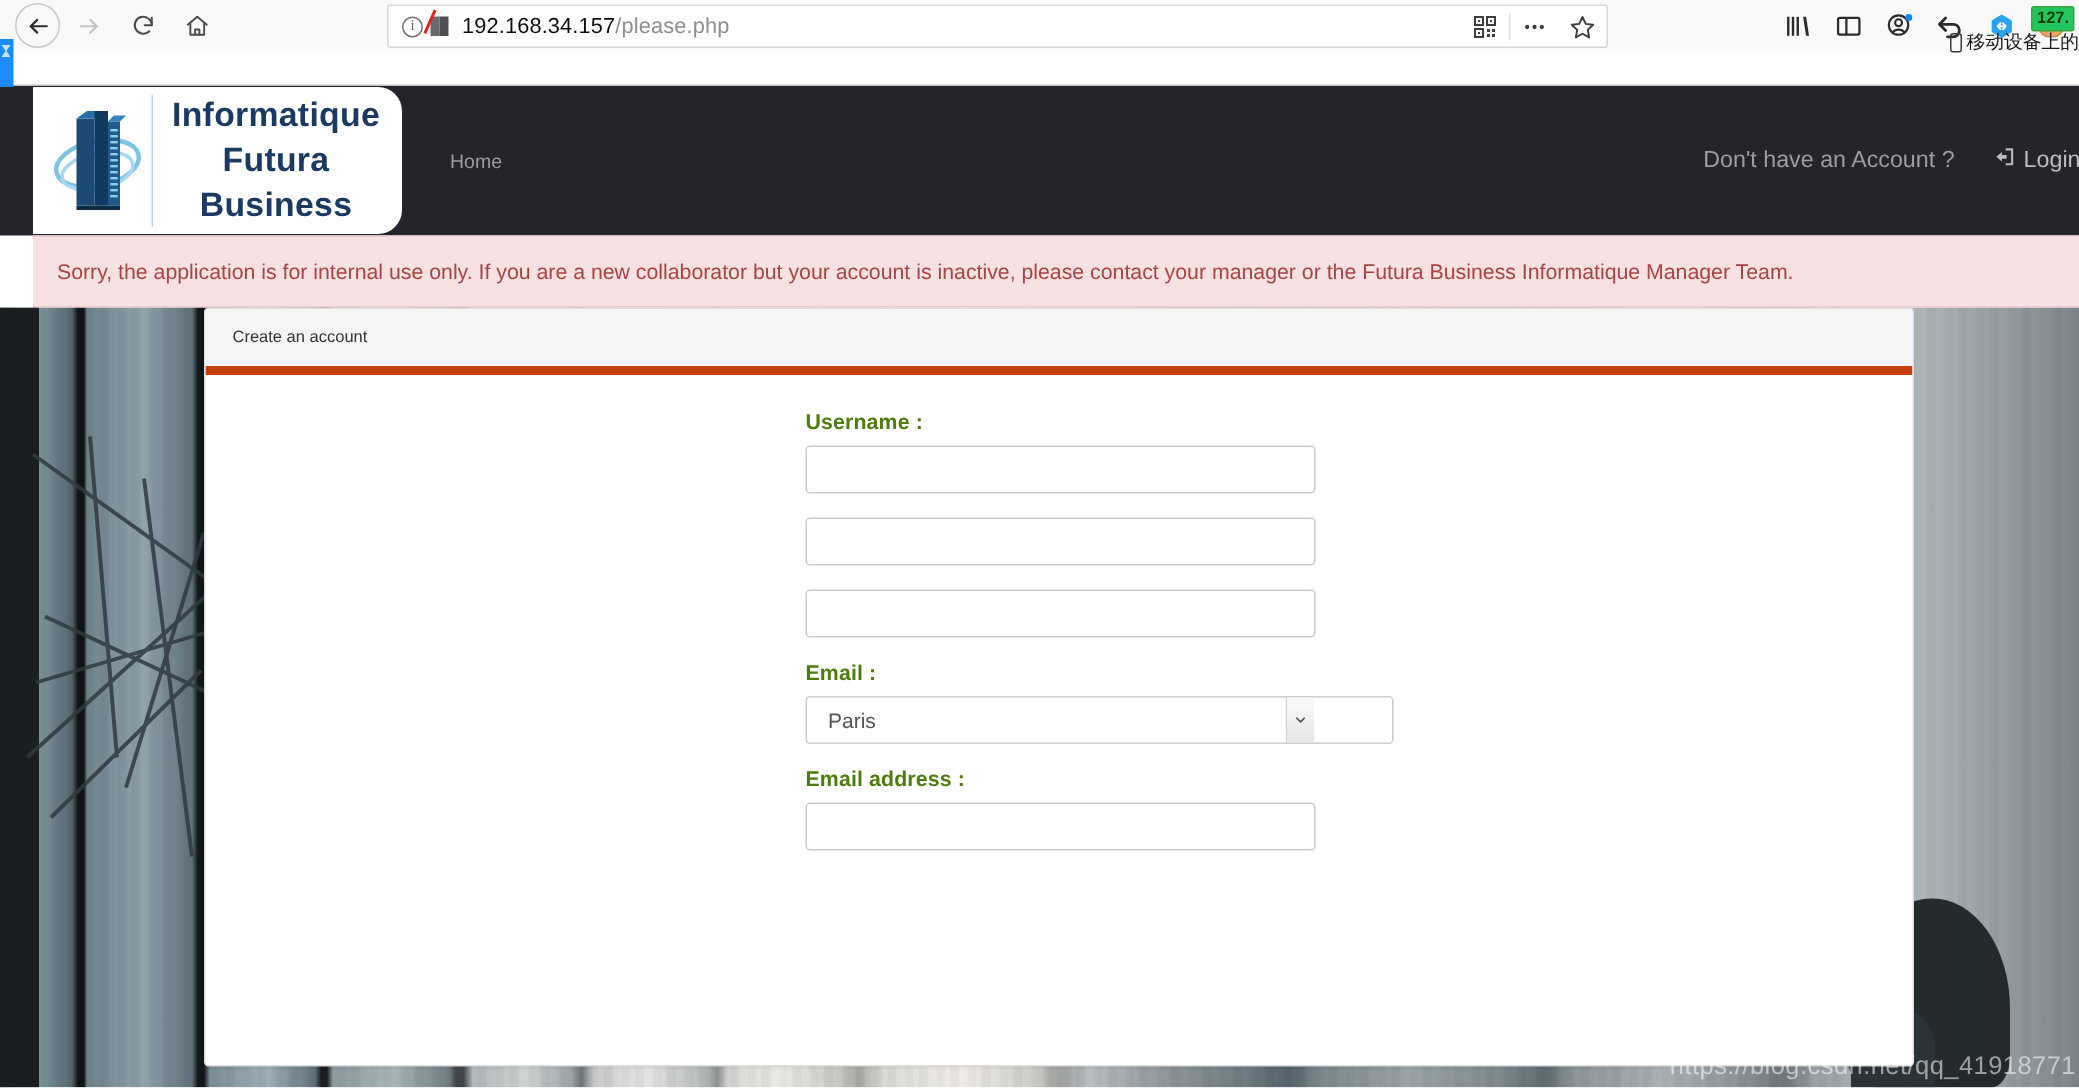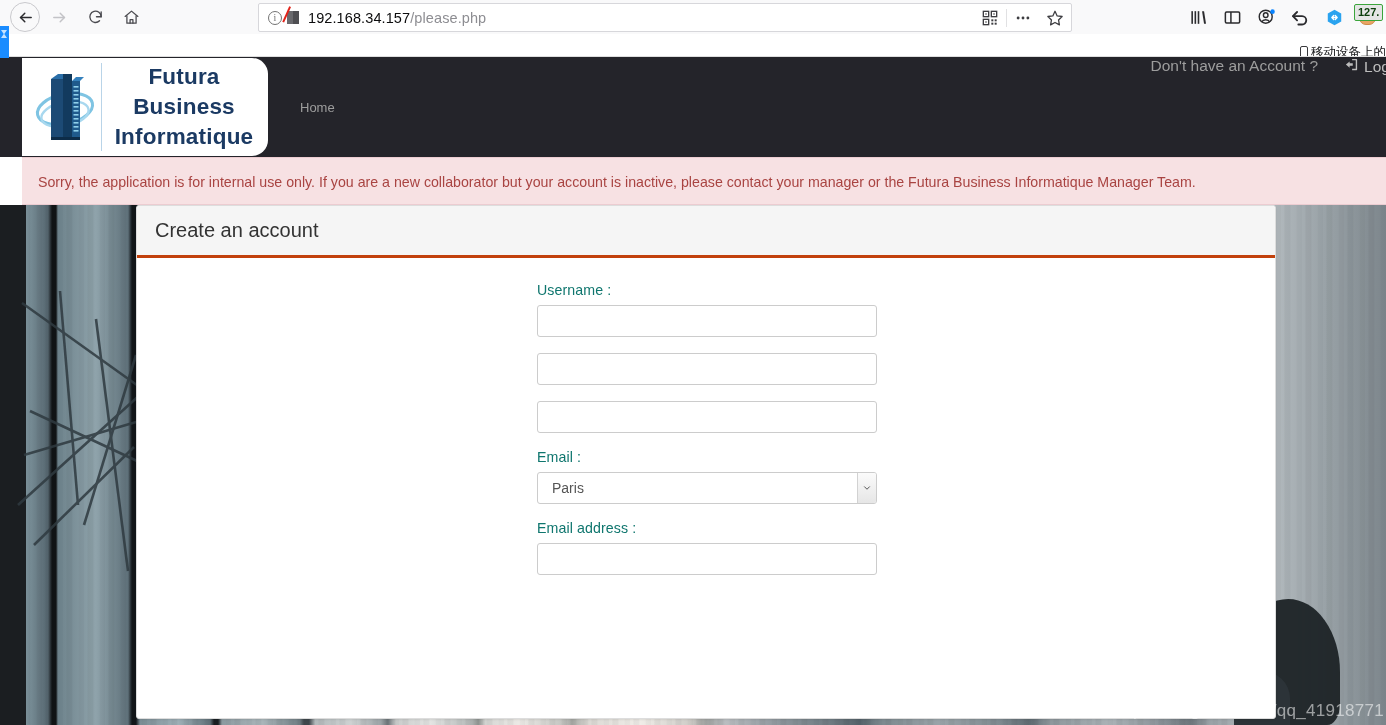--- a/index.html
+++ b/index.html
@@ -91,27 +91,27 @@
   .ext-badge .cup {
     position: absolute; left: 7px; top: 12px; width: 17px; height: 10px;
     border-radius: 0 0 7px 7px; background: #e8a564; border: 1px solid #cf8a48;
   }
   .ext-badge .cup:after{
     content:""; position:absolute; left:2px; top:-3px; width:13px; height:4px;
     background:#f2c89b; border-radius:2px;
   }
   .ext-badge .count {
     position: absolute; left: 2px; top: 1px;
-    background: #e5e5e5; color: #0b3d0b;
+    background: #22c55e; color: #0b3d0b;
     font-size: 11px; font-weight: bold; line-height: 13px;
     padding: 1px 3px; border-radius: 2px; border: 1px solid #3ba53b;
   }
 
   .mobile-note {
-    position: absolute; right: 0; top: 44px;
+    position: absolute; right: 0; top: 20px;
     display: flex; align-items: center; gap: 3px;
     font-size: 12.5px; color: #17181a;
     white-space: nowrap;
   }
   .mobile-note .phone {
     width: 8px; height: 13px; border: 1.2px solid #3a3a3d; border-radius: 2px;
     display: inline-block;
   }
 
   .chrome-sep {
@@ -153,22 +153,22 @@
     line-height: 30px; letter-spacing: .2px;
     padding: 0 6px 0 4px;
   }
   .nav-home {
     position: absolute; left: 300px; top: 0; height: 100px;
     display: flex; align-items: center;
     color: #9d9d9d; font-size: 13px;
   }
   .nav-right {
     position: absolute; right: 0; top: 0; height: 100px;
-    display: flex; align-items: flex-start; gap: 26px;
-    padding-right: 0;
+    display: flex; align-items: center; gap: 26px;
+    padding-right: 15px;
     color: #9d9d9d; font-size: 15.5px;
   }
   .nav-login {
     display: flex; align-items: center; gap: 5px;
     color: #bdbdbd;
     margin-right: -16px;
   }
 
   .alert {
     position: relative;
@@ -253,60 +253,60 @@
   .panel {
     position: absolute; left: 136px; top: 0;
     width: 1140px;
     background: #ffffff;
     border: 1px solid #dddddd;
     border-radius: 3px;
     box-shadow: 0 1px 2px rgba(0,0,0,.08);
   }
   .panel-head {
     background: #f5f5f5;
-    border-bottom: 3px solid #c2410c;
+    border-bottom: 6px solid #c2410c;
     padding: 13px 18px;
-    font-size: 20px;
+    font-size: 11px;
     color: #333333;
     border-radius: 3px 3px 0 0;
   }
   .panel-body {
     padding: 24px 0 30px 0;
     min-height: 460px;
   }
   .form-col {
     width: 340px;
     margin-left: 400px;
   }
   .form-group { margin-bottom: 16px; }
   .form-label {
     display: block;
     font-size: 14.2px;
-    font-weight: normal;
-    color: #0f766e;
+    font-weight: bold;
+    color: #4d7c0f;
     margin-bottom: 7px;
     letter-spacing: .1px;
   }
   .form-control {
     display: block;
     width: 340px;
     height: 32px;
     border: 1px solid #cccccc;
     border-radius: 3px;
     background: #ffffff;
     font-size: 14px;
     color: #555555;
     padding: 0 10px;
     font-family: "Liberation Sans", sans-serif;
     outline: none;
   }
   .select-wrap { position: relative; width: 340px; }
   .form-select {
     display: block;
-    width: 340px; height: 32px;
+    width: 392px; height: 32px;
     border: 1px solid #cccccc;
     border-radius: 3px;
     background: #ffffff;
     font-size: 14px;
     color: #555555;
     padding: 0 28px 0 14px;
     line-height: 30px;
   }
   .select-arrow {
     position: absolute; right: 1px; top: 1px;
@@ -474,22 +474,22 @@
               <rect x="39.5" y="45" width="5" height="1.6"></rect>
             <rect x="39.5" y="49" width="5" height="1.6"></rect>
               <rect x="39.5" y="53" width="5" height="1.6"></rect>
             <rect x="39.5" y="57" width="5" height="1.6"></rect>
               <rect x="39.5" y="61" width="5" height="1.6"></rect>
           </g>
           <rect x="17" y="68" width="29" height="3" fill="#0d2c48"></rect>
         </svg>
       </div>
       <div class="logo-text">
+        <div>Informatique</div>
         <div>Futura Business</div>
-        <div>Informatique</div>
       </div>
     </div>
 
     <div class="nav-home">
       <span>Home</span>
     </div>
 
     <div class="nav-right">
       <span>Don't have an Account ?</span>
       <span class="nav-login">

